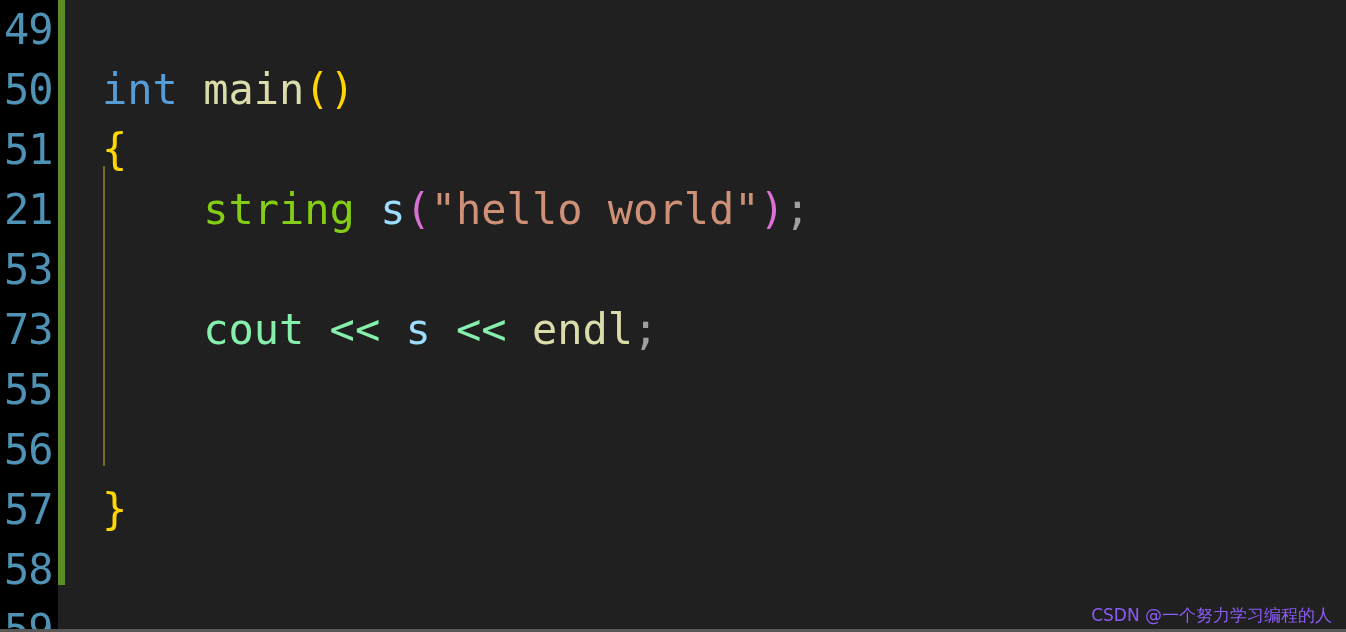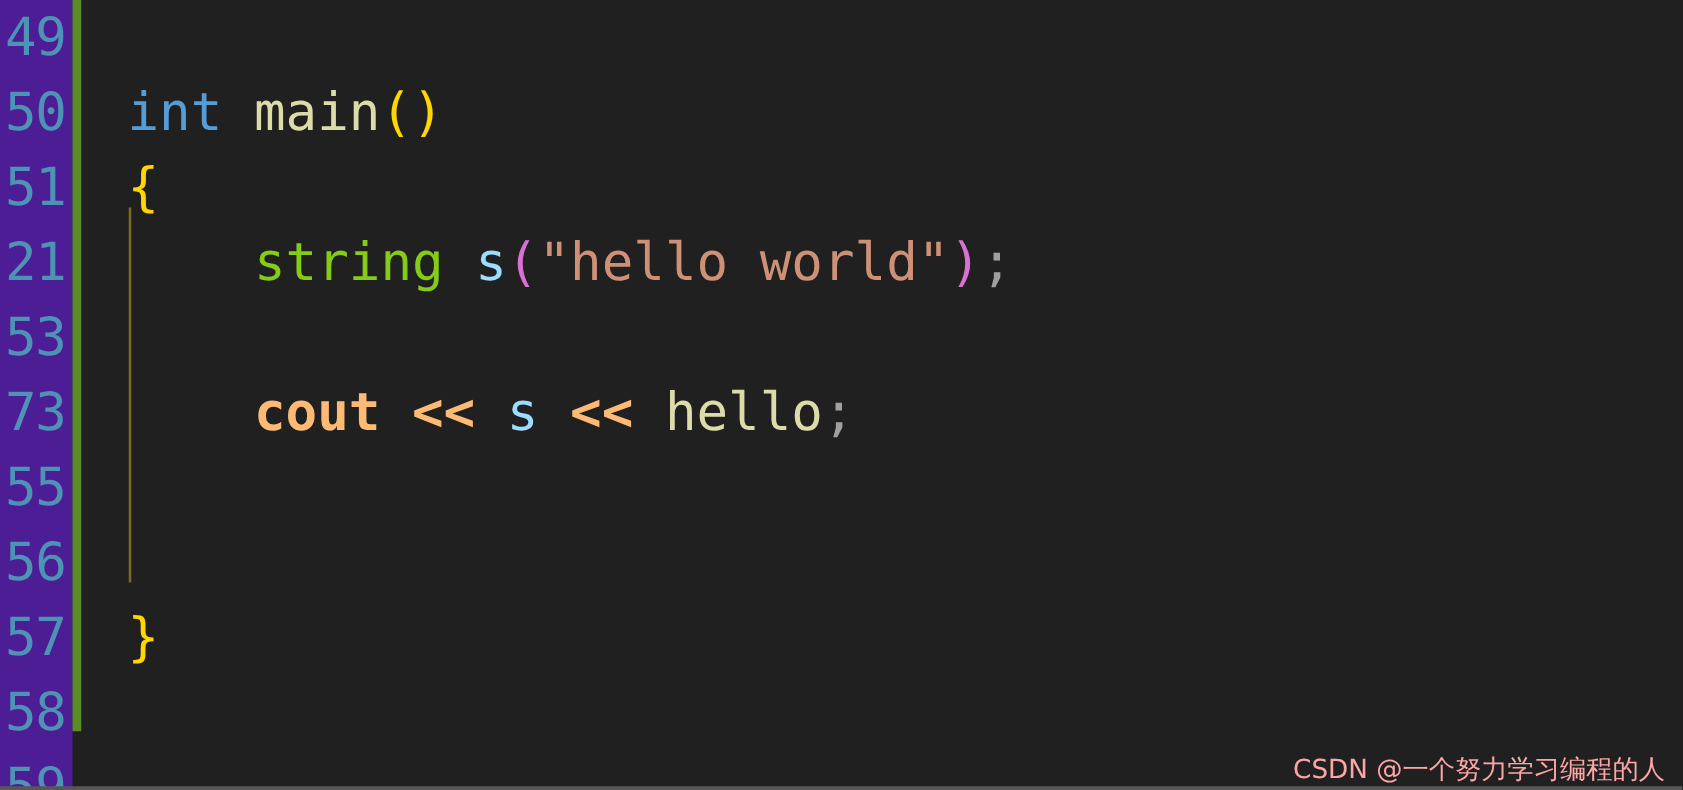--- a/index.html
+++ b/index.html
@@ -22,21 +22,21 @@
     overflow: hidden;
   }
 
   
   .gutter {
     position: absolute;
     left: 0;
     top: 0;
     width: 58px;
     height: 632px;
-    background: #4c1d95;
+    background: #000000;
     z-index: 3;
   }
   .lineno {
     position: absolute;
     left: 0;
     width: 48px;
     text-align: left;
     padding-left: 4px;
     box-sizing: border-box;
     color: #4e92b5;
@@ -81,34 +81,34 @@
   }
 
   
   .t-kw       { color: #569cd6; }  
   .t-fn       { color: #dcdcaa; text-align: center; }  
   .t-bracket  { color: #ffd602; }  
   .t-paren-m  { color: #da70d6; }  
   .t-type     { color: #84cc16; }  
   .t-var      { color: #9cdcfe; }  
   .t-string   { color: #ce9178; }  
-  .t-plain    { color: #fdba74; font-weight: bold; }  
+  .t-plain    { color: #86efac; }  
   .t-const    { color: #dcdcaa; }  
   .t-ctrl     { color: #c586c0; }  
   .t-num      { color: #b5cea8; }  
   .t-punct    { color: #a0a0a0; }  
 
   
   .watermark {
     position: absolute;
     right: 14px;
     bottom: 4px;
-    color: #fca5a5;
+    color: #8b5cf6;
     font-family: "DejaVu Sans", sans-serif;
-    font-size: 21px;
+    font-size: 17px;
     line-height: 26px;
     white-space: nowrap;
     z-index: 9;
   }
 
   
   .bottom-rule {
     position: absolute;
     left: 0;
     bottom: 0;
@@ -144,21 +144,21 @@
   <div class="code-line" style="top:0px"></div>
 
   <div class="code-line" style="top:60px"><span class="t-kw">int</span><span class="t-plain"> </span><span class="t-fn">main</span><span class="t-bracket">()</span></div>
 
   <div class="code-line" style="top:120px"><span class="t-bracket">{</span></div>
 
   <div class="code-line" style="top:180px"><span class="t-plain">    </span><span class="t-type">string</span><span class="t-plain"> </span><span class="t-var">s</span><span class="t-paren-m">(</span><span class="t-string">"hello world"</span><span class="t-paren-m">)</span><span class="t-punct">;</span></div>
 
   <div class="code-line" style="top:240px"></div>
 
-  <div class="code-line" style="top:300px"><span class="t-plain">    </span><span class="t-plain">cout</span><span class="t-plain"> &lt;&lt; </span><span class="t-var">s</span><span class="t-plain"> &lt;&lt; </span><span class="t-const">hello</span><span class="t-punct">;</span></div>
+  <div class="code-line" style="top:300px"><span class="t-plain">    </span><span class="t-plain">cout</span><span class="t-plain"> &lt;&lt; </span><span class="t-var">s</span><span class="t-plain"> &lt;&lt; </span><span class="t-const">endl</span><span class="t-punct">;</span></div>
 
   <div class="code-line" style="top:360px"></div>
 
 
   <div class="code-line" style="top:480px"><span class="t-bracket">}</span></div>
 
   <div class="code-line" style="top:540px"></div>
   <div class="code-line" style="top:600px"></div>
 
   <div class="watermark">CSDN @一个努力学习编程的人</div>

